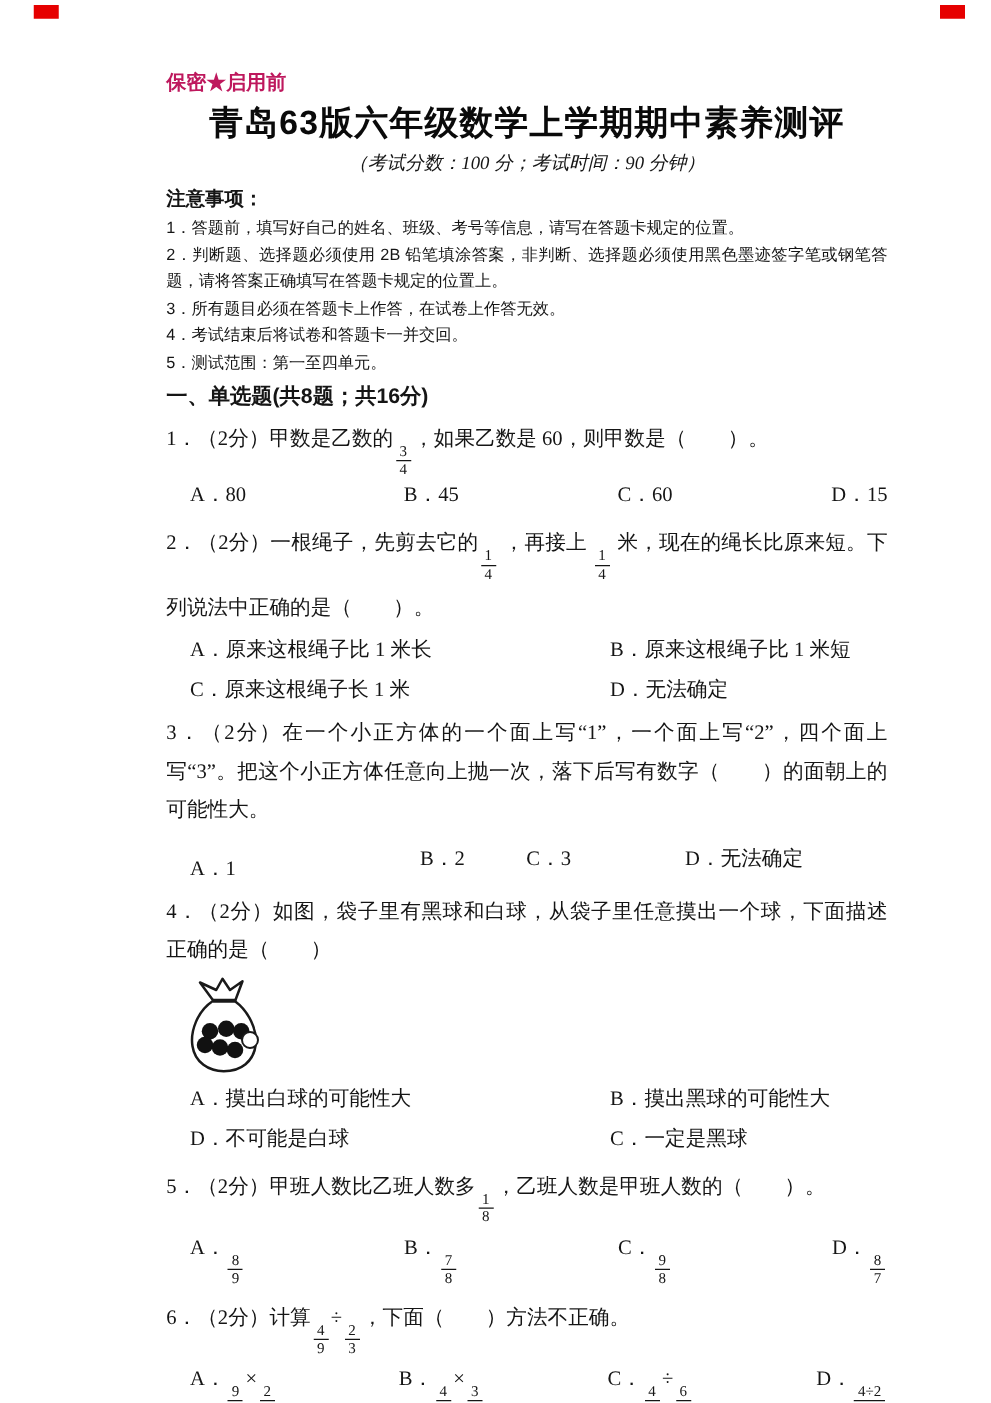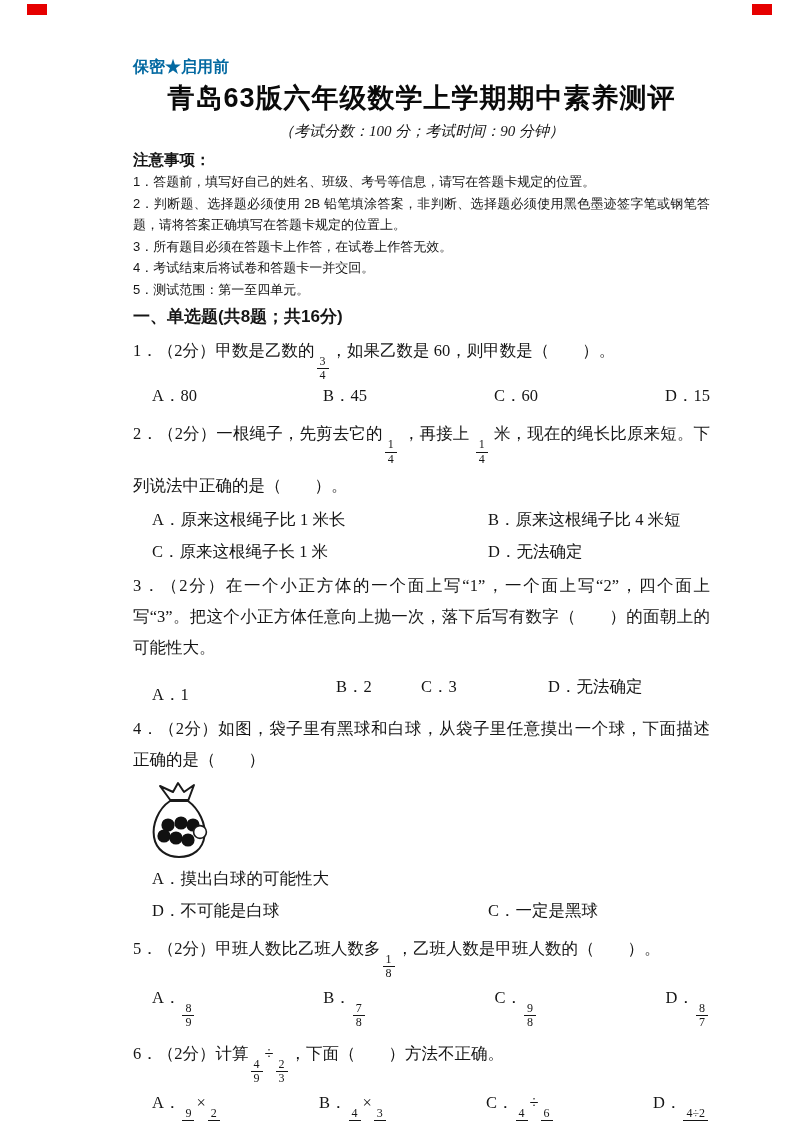--- a/index.html
+++ b/index.html
@@ -85,21 +85,21 @@
   .figure-wrap { margin: 6px 0 4px 14px; height: 80px; }
 </style>
 </head>
 <body>
 
 <div class="corner-mark left" style="background-color: rgb(230, 0, 0);"></div>
 <div class="corner-mark right" style="background-color: rgb(230, 0, 0);"></div>
 
 <div class="page">
 
-  <div class="secret-label" style="color: #0369a1;">保密★启用前</div>
+  <div class="secret-label" style="color: #be185d;">保密★启用前</div>
 
   <h1 class="exam-title">青岛63版六年级数学上学期期中素养测评</h1>
   <div class="exam-subtitle">（考试分数：100 分；考试时间：90 分钟）</div>
 
   <div class="notes">
     <div class="notes-heading">注意事项：</div>
     <div class="note-item">1．答题前，填写好自己的姓名、班级、考号等信息，请写在答题卡规定的位置。</div>
     <div class="note-item">2．判断题、选择题必须使用 2B 铅笔填涂答案，非判断、选择题必须使用黑色墨迹签字笔或钢笔答题，请将答案正确填写在答题卡规定的位置上。</div>
     <div class="note-item">3．所有题目必须在答题卡上作答，在试卷上作答无效。</div>
     <div class="note-item">4．考试结束后将试卷和答题卡一并交回。</div>
@@ -124,21 +124,21 @@
   <div class="question">
     <p class="stem tall">2．（2分）一根绳子，先剪去它的<span class="frac">
           <span class="num">1</span>
           <span class="den">4</span>
         </span> ，再接上 <span class="frac">
           <span class="num">1</span>
           <span class="den">4</span>
         </span> 米，现在的绳长比原来短。下列说法中正确的是（　　）。</p>
     <div class="opts cols2">
       <span class="opt">A．原来这根绳子比 1 米长</span>
-      <span class="opt">B．原来这根绳子比 4 米短</span>
+      <span class="opt">B．原来这根绳子比 1 米短</span>
     </div>
     <div class="opts cols2">
       <span class="opt">C．原来这根绳子长 1 米</span>
       <span class="opt">D．无法确定</span>
     </div>
   </div>
 
   <div class="question">
     <p class="stem">3．（2分）在一个小正方体的一个面上写“1”，一个面上写“2”，四个面上写“3”。把这个小正方体任意向上抛一次，落下后写有数字（　　）的面朝上的可能性大。</p>
     <div class="opts q3row">
@@ -160,20 +160,21 @@
         <circle cx="34" cy="42" r="6.6" fill="#111"></circle>
         <circle cx="46" cy="44" r="6.6" fill="#111"></circle>
         <circle cx="53" cy="51" r="6.4" fill="#fff" stroke="#1a1a1a" stroke-width="1.6"></circle>
         <circle cx="17" cy="55" r="6.6" fill="#111"></circle>
         <circle cx="29" cy="57" r="6.6" fill="#111"></circle>
         <circle cx="41" cy="59" r="6.6" fill="#111"></circle>
       </svg>
     </div>
     <div class="opts cols2">
       <span class="opt">A．摸出白球的可能性大</span>
+      <span class="opt">B．摸出黑球的可能性大</span>
     </div>
     <div class="opts cols2">
       <span class="opt">D．不可能是白球</span>
       <span class="opt">C．一定是黑球</span>
     </div>
   </div>
 
   <div class="question">
     <p class="stem tall">5．（2分）甲班人数比乙班人数多<span class="frac">
           <span class="num">1</span>

